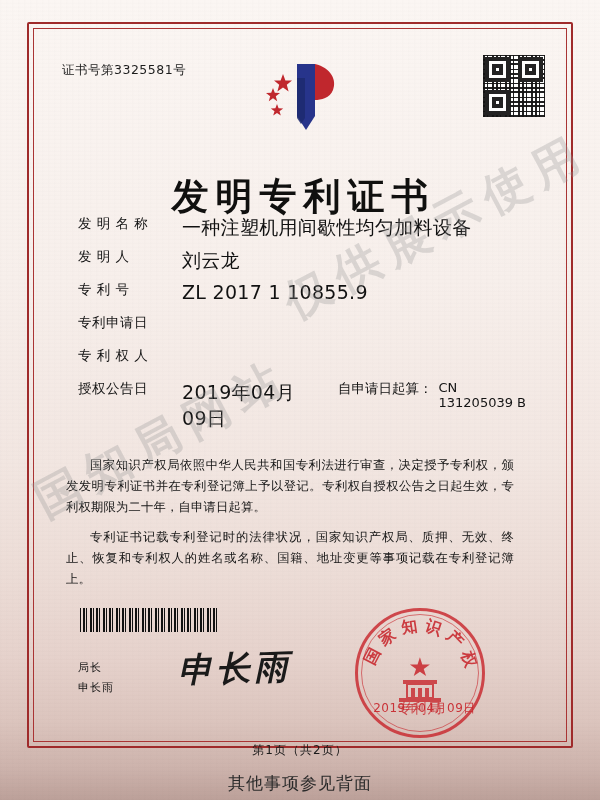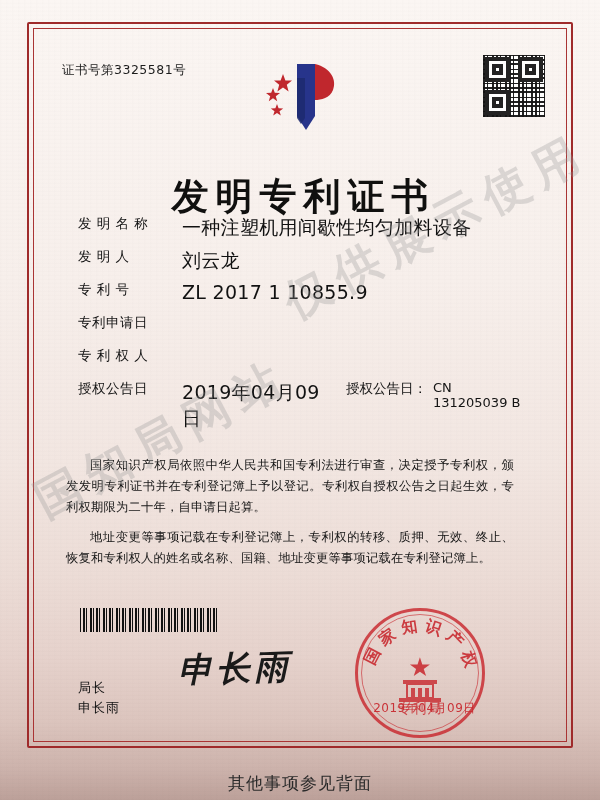--- a/index.html
+++ b/index.html
@@ -204,25 +204,24 @@
       #111 3px 5px, transparent 5px 6px,
       #111 6px 7px, transparent 7px 10px,
       #111 10px 12px, transparent 12px 13px);
   }
 
   
   .sig-label {
     position: absolute;
     left: 78px;
     top: 658px;
-    font-size: 13px;
+    font-size: 11px;
     line-height: 20px;
     color: #131313;
     letter-spacing: 1px;
-    margin-top: 20px;
   }
   .sig-hand {
     position: absolute;
     left: 178px;
     top: 646px;
     font-family: "DejaVu Serif", serif;
     font-size: 34px;
     font-weight: bold;
     font-style: italic;
     color: #1a1a1a;
@@ -385,28 +384,28 @@
     </div>
     <div class="field-row">
       <span class="f-label">专利申请日</span>
     </div>
     <div class="field-row">
       <span class="f-label">专 利 权 人</span>
     </div>
     <div class="field-row">
       <span class="f-label">授权公告日</span>
       <span class="f-value">2019年04月09日</span>
-      <span class="f-label2">授权公告日：</span>
+      <span class="f-label2">自申请日起算：</span>
       <span class="f-value2">CN 131205039 B</span>
     </div>
   </div>
 
   <div class="body-text">
     <p>国家知识产权局依照中华人民共和国专利法进行审查，决定授予专利权，颁发发明专利证书并在专利登记簿上予以登记。专利权自授权公告之日起生效，专利权期限为二十年，自申请日起算。</p>
-    <p>地址变更等事项记载在专利登记簿上，专利权的转移、质押、无效、终止、恢复和专利权人的姓名或名称、国籍、地址变更等事项记载在专利登记簿上。</p>
+    <p>专利证书记载专利登记时的法律状况，国家知识产权局、质押、无效、终止、恢复和专利权人的姓名或名称、国籍、地址变更等事项记载在专利登记簿上。</p>
   </div>
 
   <div class="barcode"></div>
 
   <div class="sig-label">
     <div>局长</div>
     <div>申长雨</div>
   </div>
   <div class="sig-hand">申长雨</div>
 
@@ -427,20 +426,21 @@
         <rect x="56" y="80" width="4" height="10" fill="#c8272d"></rect>
         <rect x="63" y="80" width="4" height="10" fill="#c8272d"></rect>
         <rect x="70" y="80" width="4" height="10" fill="#c8272d"></rect>
         <rect x="44" y="90" width="42" height="4" fill="#c8272d"></rect>
       </g>
     </svg>
     <div class="seal-bottom">专利局</div>
   </div>
   <div class="seal-date">2019年04月09日</div>
 
+  <div class="page-no">第1页（共2页）</div>
   <div class="footer-note">其他事项参见背面</div>
 
   <div class="watermark">
     <div class="wm-text wm-1">仅供展示使用</div>
     <div class="wm-text wm-2">国知局网站</div>
   </div>
 
 </div>
 
 </body></html>

